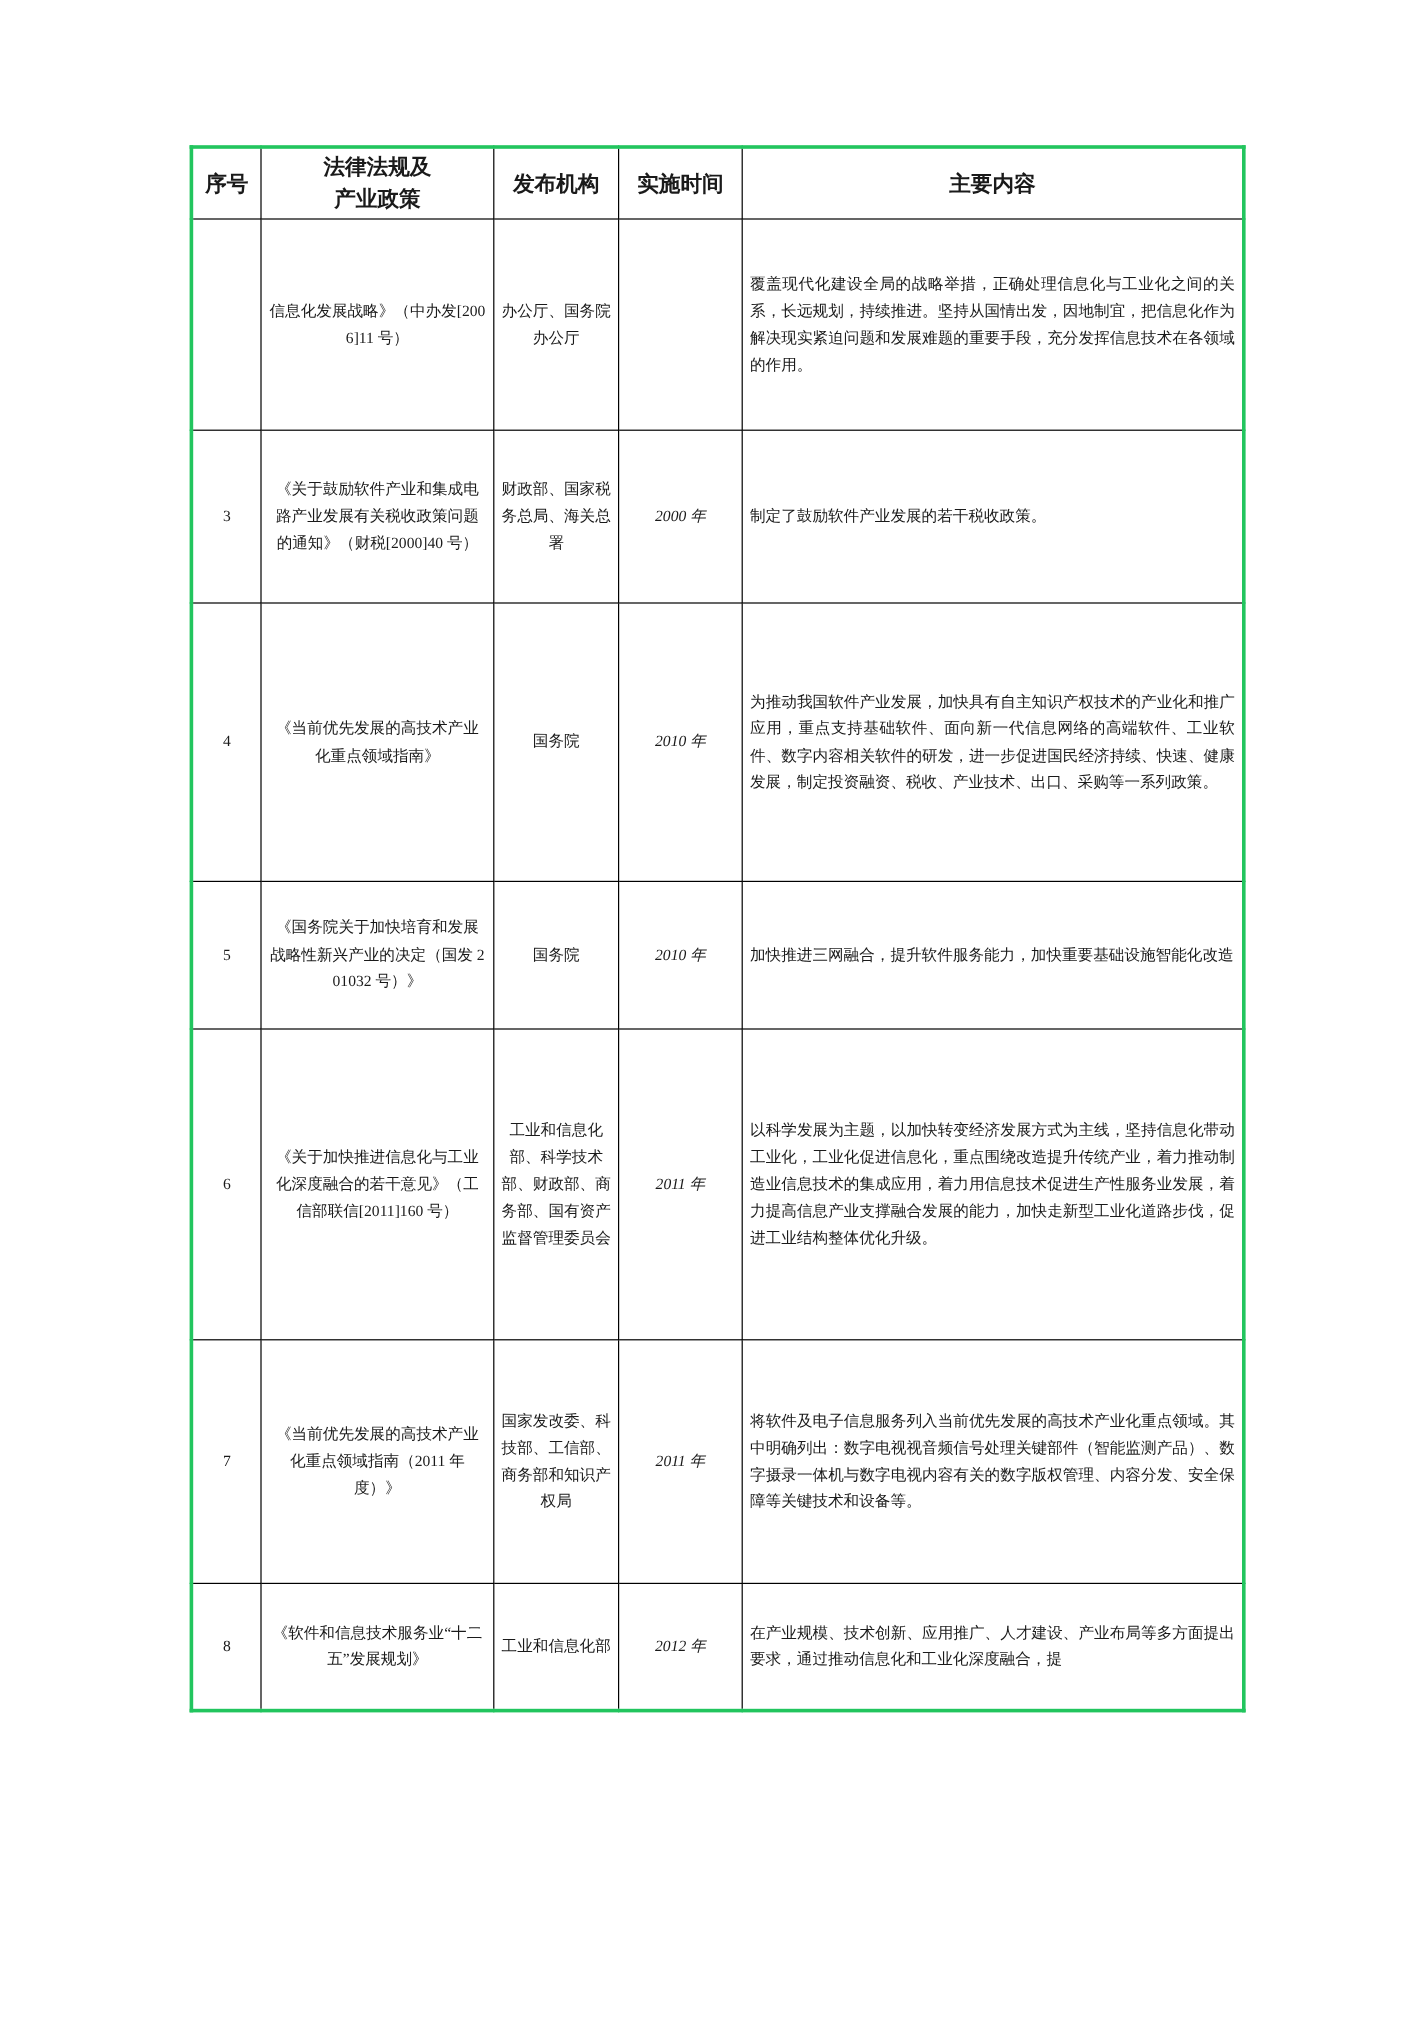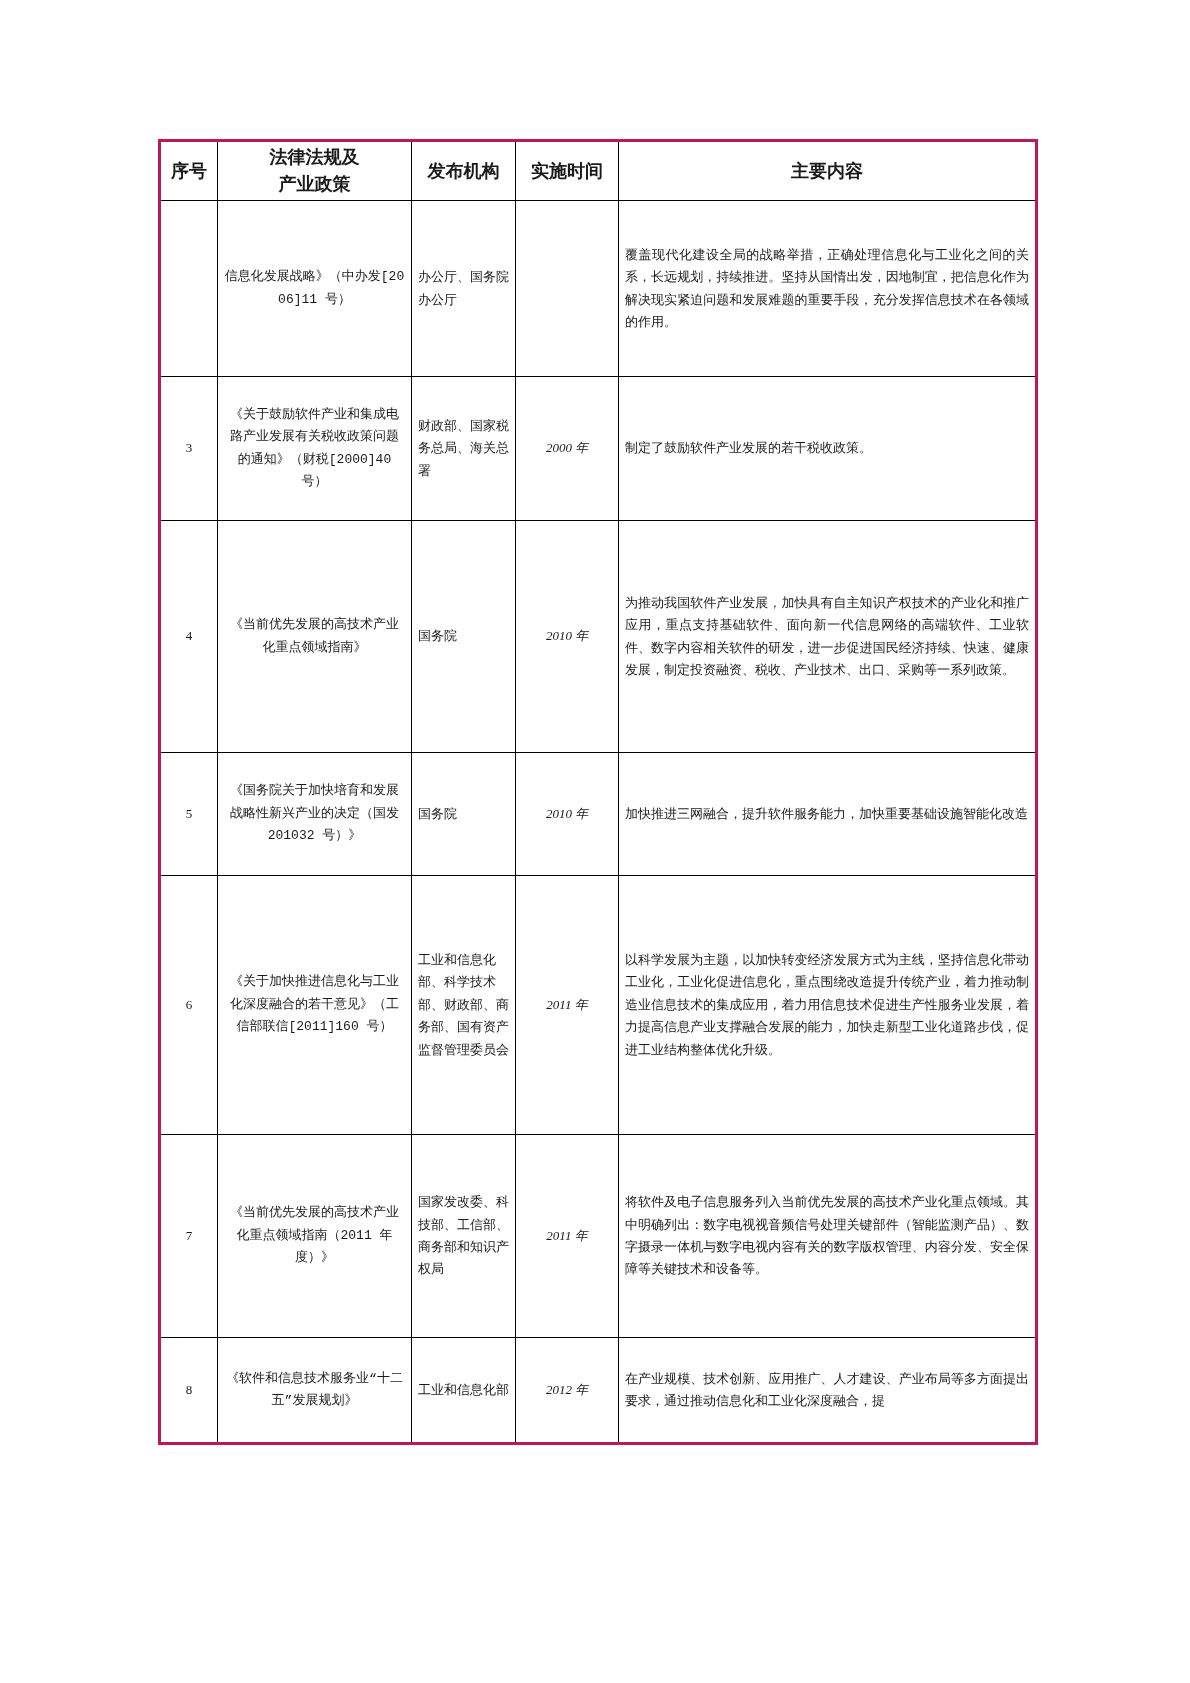--- a/index.html
+++ b/index.html
@@ -17,25 +17,25 @@
   .page {
     position: absolute;
     left: 0; top: 0;
     width: 1190px;
     height: 1683px;
     background: #ffffff;
   }
   table.policy-table {
     position: absolute;
     left: 158px;
-    top: 139px;
+    top: 121px;
     width: 877px;
     border-collapse: collapse;
     table-layout: fixed;
-    border: 3px solid #be185d;
+    border: 3px solid #22c55e;
   }
   table.policy-table th,
   table.policy-table td {
     border: 1px solid #000000;
     vertical-align: middle;
     padding: 6px 6px;
     font-size: 13px;
     line-height: 1.72;
     word-break: break-all;
     overflow: hidden;
@@ -43,22 +43,22 @@
   table.policy-table thead tr { height: 60px; }
   table.policy-table th {
     font-weight: bold;
     font-size: 18px;
     text-align: center;
     white-space: pre-line;
     line-height: 1.5;
     padding: 2px 2px;
   }
   td.cell-no     { text-align: center; }
-  td.cell-policy { text-align: center; padding: 6px 12px; font-family: Liberation Mono, monospace; }
-  td.cell-agency { text-align: left; }
+  td.cell-policy { text-align: center; padding: 6px 12px; }
+  td.cell-agency { text-align: center; }
   td.cell-time   { text-align: center; font-style: italic; }
   td.cell-content{ text-align: justify; padding: 6px 12px; }
   
   tbody tr:nth-child(1) { height: 176px; }
   tbody tr:nth-child(2) { height: 144px; }
   tbody tr:nth-child(3) { height: 232px; }
   tbody tr:nth-child(4) { height: 123px; }
   tbody tr:nth-child(5) { height: 259px; }
   tbody tr:nth-child(6) { height: 203px; }
   tbody tr:nth-child(7) { height: 106px; }

